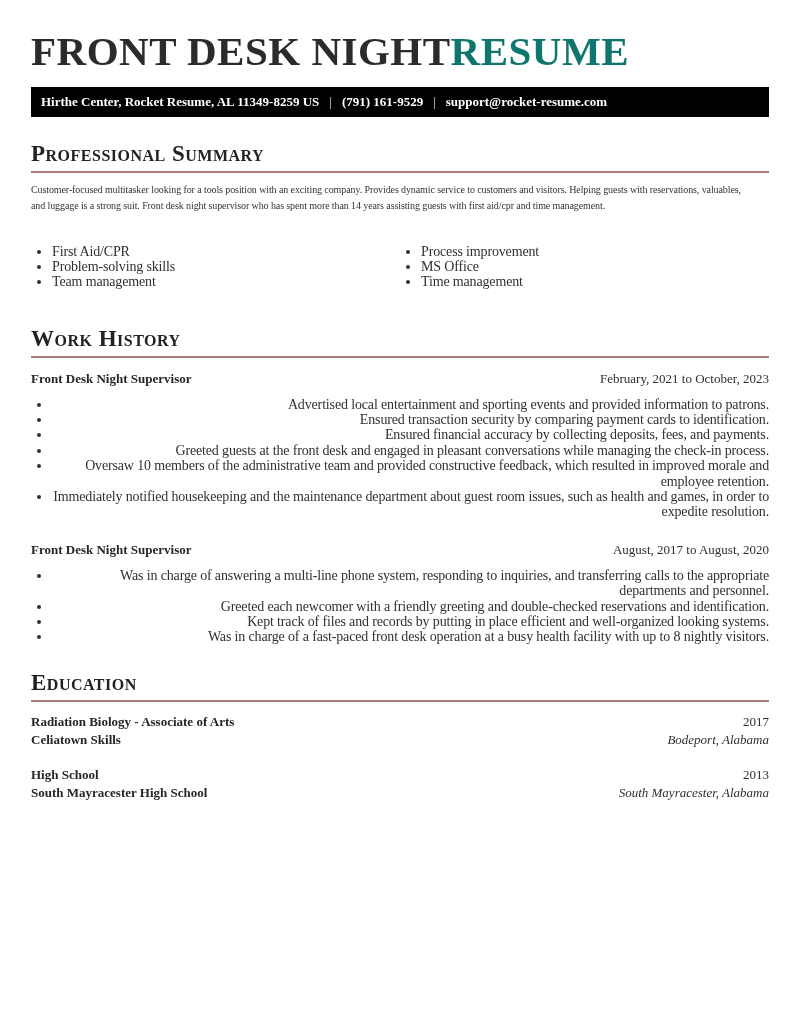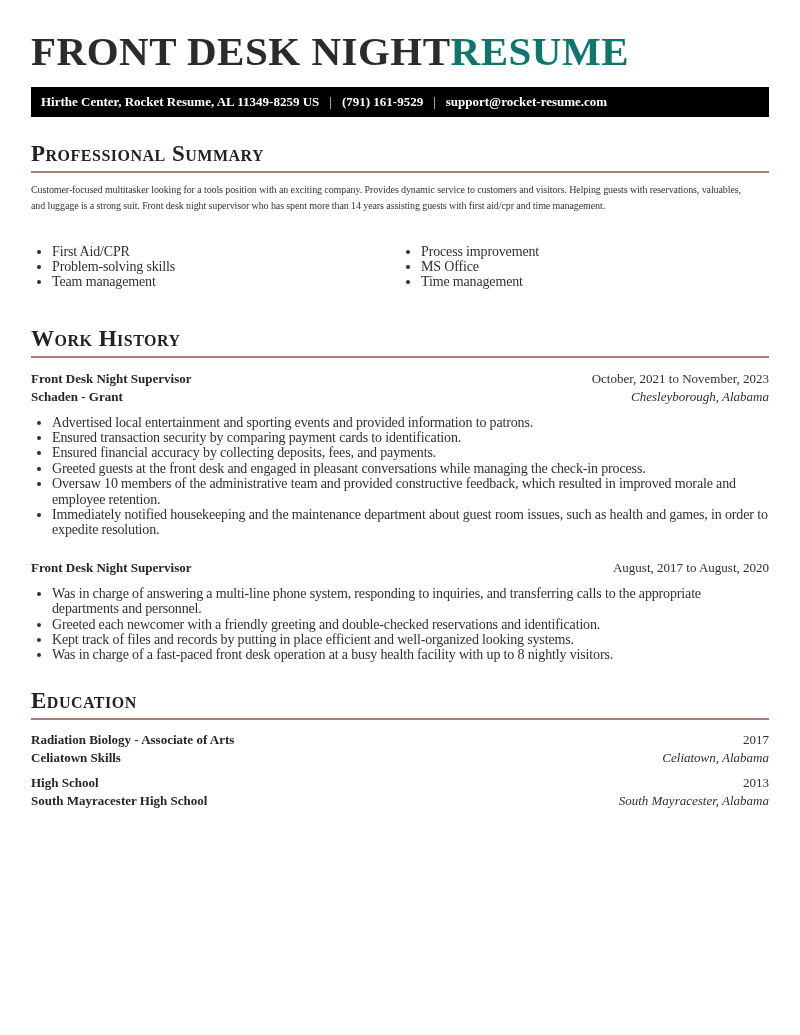--- a/index.html
+++ b/index.html
@@ -71,35 +71,35 @@
     line-height: 15.4px;
     letter-spacing: -0.15px;
     color: #303030;
   }
 
   .skills-columns { display: flex; }
   .skills-columns ul { width: 50%; }
   .skills-columns ul li { line-height: 15.2px; }
 
   
-  .entry { margin-top: 12px; }
+  .entry { margin-top: 12px; text-align: right; }
   .entry + .entry { margin-top: 21px; }
   .entry-row {
     display: flex;
     justify-content: space-between;
     align-items: baseline;
     font-size: 13px;
     line-height: 18px;
   }
   .entry-row .left-bold { font-weight: bold; color: #262626; }
   .entry-row .right-reg { font-weight: normal; color: #2e2e2e; }
   .entry-row .right-ital { font-style: italic; color: #2e2e2e; }
 
   .edu-entry { margin-top: 11px; }
-  .edu-entry + .edu-entry { margin-top: 7px; }
+  .edu-entry + .edu-entry { margin-top: 17px; }
 </style>
 </head>
 <body>
 
 <div class="page">
 
   <h1 class="title"><span>FRONT DESK NIGHT</span><span class="accent">RESUME</span></h1>
 
   <div class="contact-bar">
     <span>Hirthe Center, Rocket Resume, AL 11349-8259 US</span><span class="sep">|</span><span>(791) 161-9529</span><span class="sep">|</span><span>support@rocket-resume.com</span>
@@ -124,25 +124,21 @@
       </ul>
     </div>
   </div>
 
   <div class="sec-work">
     <div class="section-heading">Work History</div>
 
     <div class="entry">
       <div class="entry-row">
         <span class="left-bold">Front Desk Night Supervisor</span>
-        <span class="right-reg">October, 2021 to November, 2023</span>
-      </div>
-      <div class="entry-row">
-        <span class="left-bold">Schaden - Grant</span>
-        <span class="right-ital">Chesleyborough, Alabama</span>
+        <span class="right-reg">February, 2021 to October, 2023</span>
       </div>
       <ul class="bullets">
         <li>Advertised local entertainment and sporting events and provided information to patrons.</li>
         <li>Ensured transaction security by comparing payment cards to identification.</li>
         <li>Ensured financial accuracy by collecting deposits, fees, and payments.</li>
         <li>Greeted guests at the front desk and engaged in pleasant conversations while managing the check-in process.</li>
         <li>Oversaw 10 members of the administrative team and provided constructive feedback, which resulted in improved morale and employee retention.</li>
         <li>Immediately notified housekeeping and the maintenance department about guest room issues, such as health and games, in order to expedite resolution.</li>
       </ul>
     </div>
@@ -164,21 +160,21 @@
   <div class="sec-education">
     <div class="section-heading">Education</div>
 
     <div class="edu-entry">
       <div class="entry-row">
         <span class="left-bold">Radiation Biology - Associate of Arts</span>
         <span class="right-reg">2017</span>
       </div>
       <div class="entry-row">
         <span class="left-bold">Celiatown Skills</span>
-        <span class="right-ital">Celiatown, Alabama</span>
+        <span class="right-ital">Bodeport, Alabama</span>
       </div>
     </div>
 
     <div class="edu-entry">
       <div class="entry-row">
         <span class="left-bold">High School</span>
         <span class="right-reg">2013</span>
       </div>
       <div class="entry-row">
         <span class="left-bold">South Mayracester High School</span>

